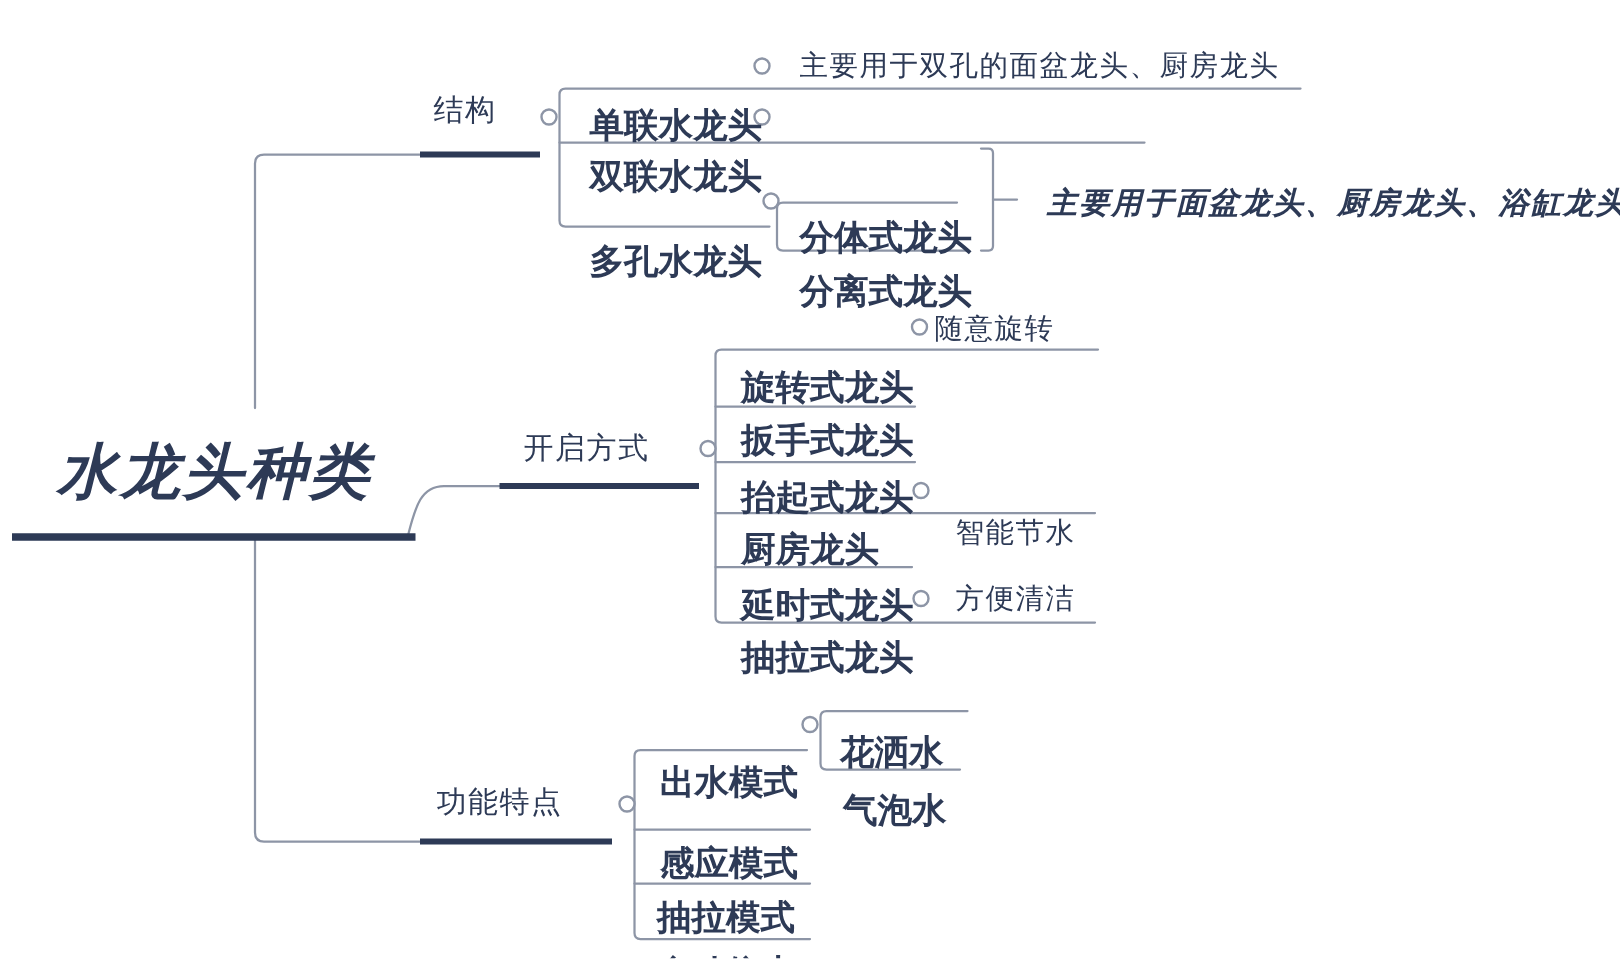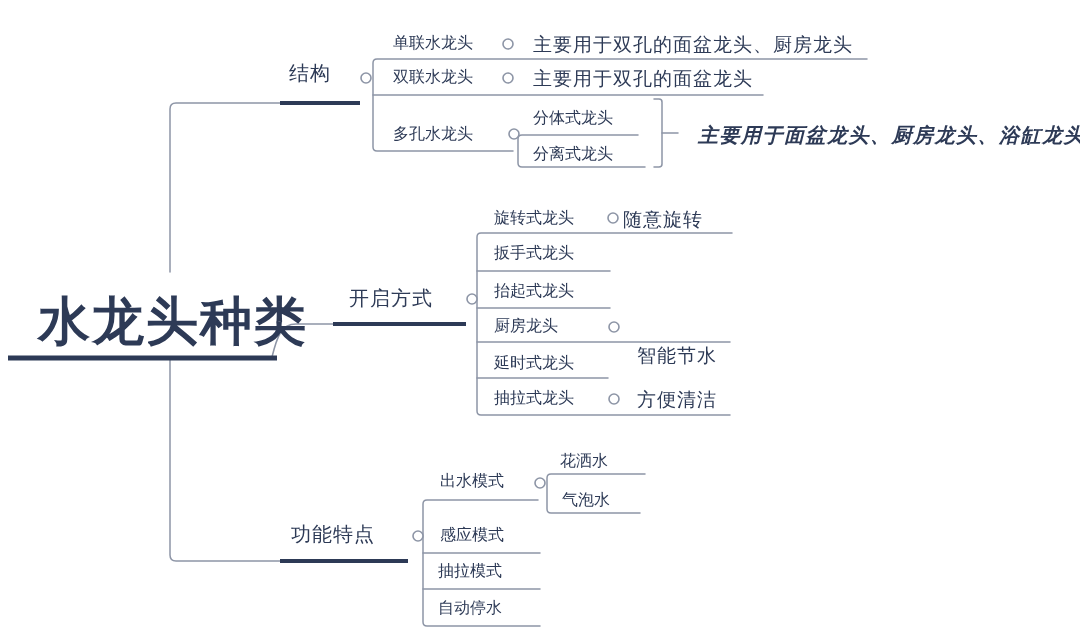--- a/index.html
+++ b/index.html
@@ -12,23 +12,23 @@
     position:relative;width:1080px;height:639px;background:var(--bg);
     font-family:"DejaVu Sans","Liberation Sans",sans-serif;
     color:var(--ink);overflow:hidden;
   }
   .wires{position:absolute;left:0;top:0;width:1080px;height:639px;}
   .ln{stroke:var(--line);stroke-width:1.5;fill:none;stroke-linecap:round;}
   .uline{stroke:var(--ink);stroke-width:4;fill:none;stroke-linecap:butt;}
   .uline-root{stroke:var(--ink);stroke-width:5;fill:none;stroke-linecap:butt;}
   .dot{stroke:var(--line);stroke-width:1.6;fill:#ffffff;}
   .t{position:absolute;white-space:nowrap;line-height:1;}
-  .root-label{font-size:52px;font-weight:700;letter-spacing:2px;}
+  .root-label{font-size:40px;font-weight:700;letter-spacing:2px;font-style:italic;}
   .branch{font-size:20px;font-weight:400;letter-spacing:1px;}
-  .leaf{font-size:16px;font-weight:400;}
+  .leaf{font-size:23px;font-weight:700;margin-top:38px;}
   .note{font-size:19px;font-weight:500;letter-spacing:1px;}
   .summary{font-size:20px;font-weight:600;font-style:italic;letter-spacing:1.5px;}
 </style>
 </head>
 <body>
 
 <div class="canvas">
 
   <svg class="wires" viewBox="0 0 1080 639">
 
@@ -70,21 +70,20 @@
     <circle class="dot" cx="418" cy="536" r="5"></circle>
     <circle class="dot" cx="540" cy="483" r="5"></circle>
   </svg>
 
   <div class="t root-label" style="left:38px;top:295px;">水龙头种类</div>
 
   <div class="t branch" style="left:289px;top:63px;">结构</div>
   <div class="t leaf" style="left:393px;top:35px;">单联水龙头</div>
   <div class="t note" style="left:533px;top:35px;">主要用于双孔的面盆龙头、厨房龙头</div>
   <div class="t leaf" style="left:393px;top:69px;">双联水龙头</div>
-  <div class="t note" style="left:533px;top:69px;">主要用于双孔的面盆龙头</div>
   <div class="t leaf" style="left:393px;top:126px;">多孔水龙头</div>
   <div class="t leaf" style="left:533px;top:110px;">分体式龙头</div>
   <div class="t leaf" style="left:533px;top:146px;">分离式龙头</div>
   <div class="t summary" style="left:698px;top:125px;">主要用于面盆龙头、厨房龙头、浴缸龙头</div>
 
   <div class="t branch" style="left:349px;top:288px;">开启方式</div>
   <div class="t leaf" style="left:494px;top:210px;">旋转式龙头</div>
   <div class="t note" style="left:623px;top:210px;">随意旋转</div>
   <div class="t leaf" style="left:494px;top:245px;">扳手式龙头</div>
   <div class="t leaf" style="left:494px;top:283px;">抬起式龙头</div>

